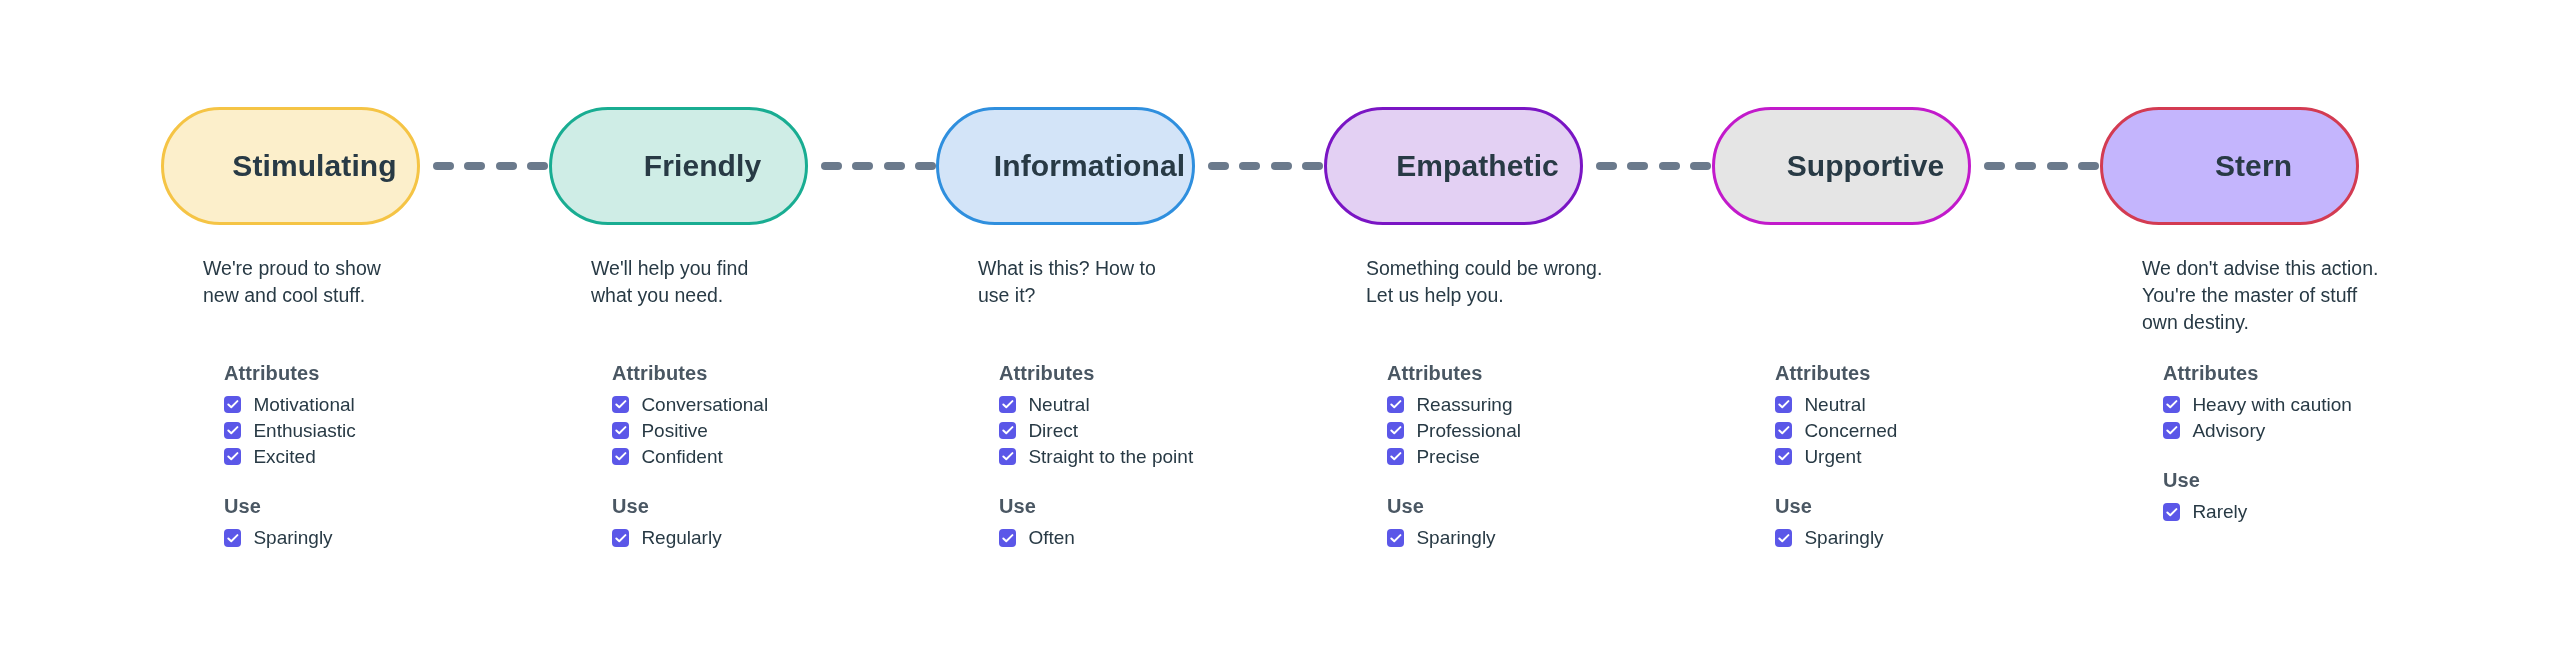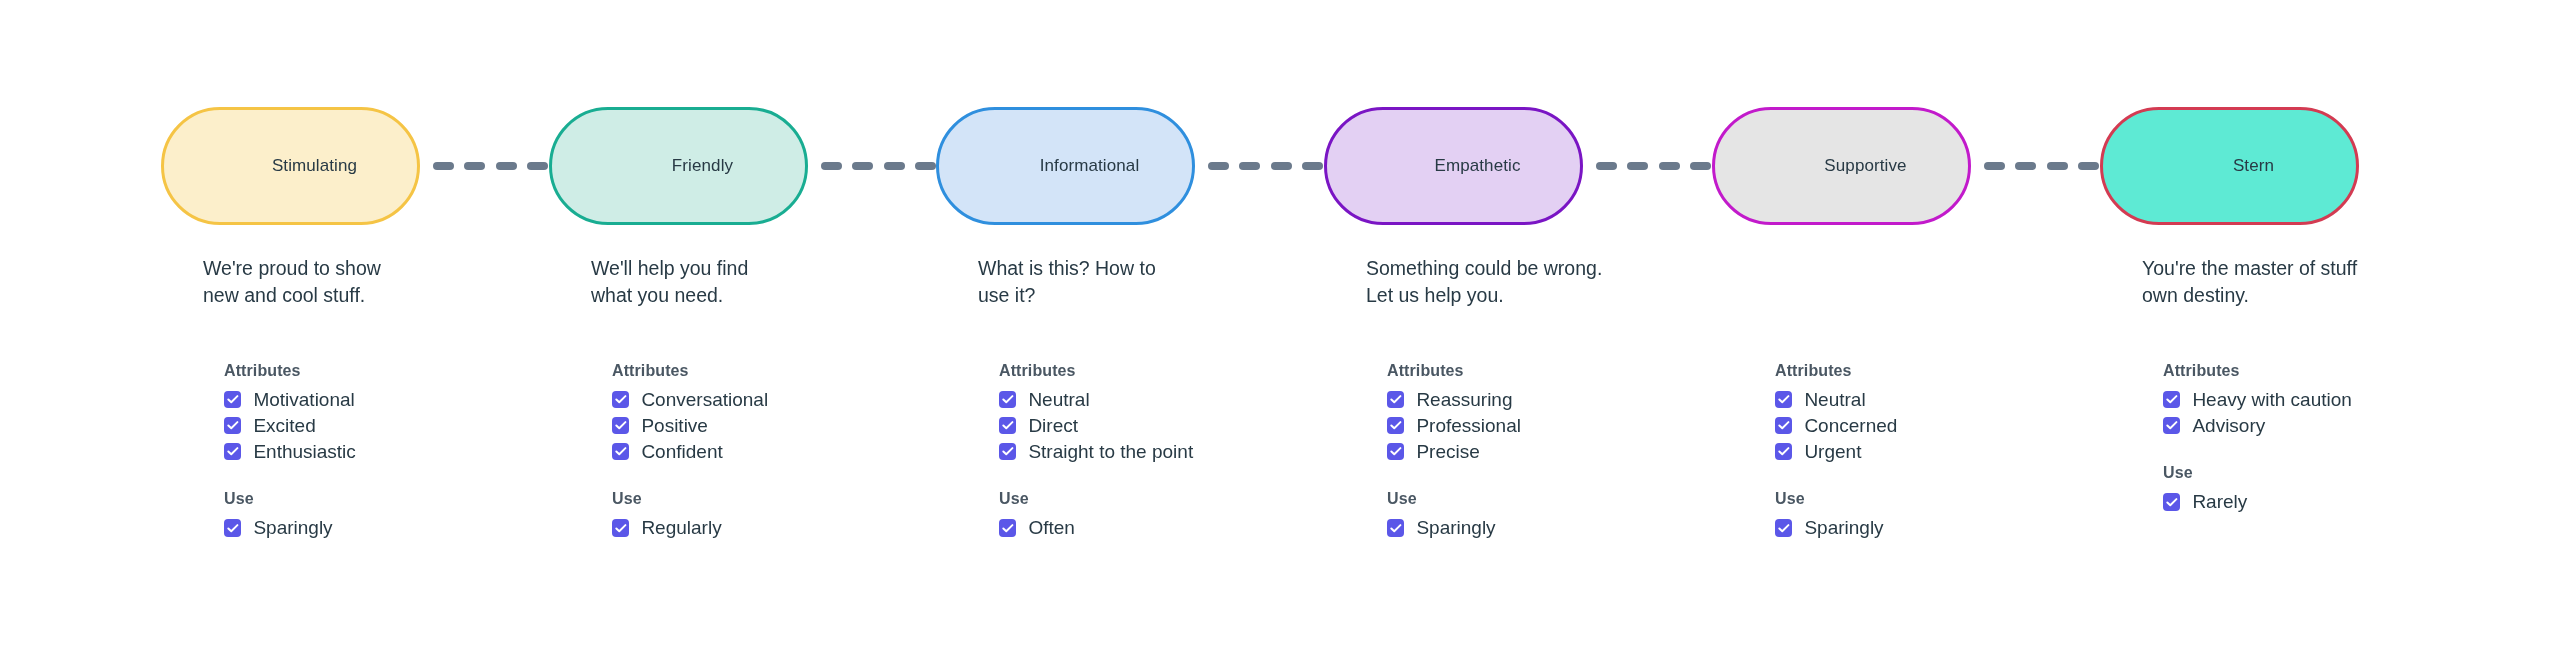--- a/index.html
+++ b/index.html
@@ -39,22 +39,22 @@
     height: 118px;
     border-radius: 59px;
     border-style: solid;
     border-width: 3.4px;
     box-sizing: border-box;
     display: flex;
     align-items: center;
     justify-content: center;
   }
   .pill-label {
-    font-size: 17px;
-    font-weight: 400;
+    font-size: 30px;
+    font-weight: 700;
     color: #283A45;
     letter-spacing: 0.1px;
     white-space: nowrap;
     margin-left: 48px;
   }
 
   
   .connector {
     position: absolute;
     top: 161px;
@@ -91,21 +91,21 @@
   .groups {
     position: absolute;
     left: 63px;
     top: 362px;
     width: 288px;
   }
   .group + .group {
     margin-top: 25.5px;
   }
   .group-title {
-    font-size: 16px;
+    font-size: 20px;
     font-weight: 700;
     color: #4A5763;
     margin: 0 0 6.7px 0;
     letter-spacing: 0.1px;
   }
   .check-row {
     display: flex;
     align-items: center;
     height: 26px;
   }
@@ -158,29 +158,29 @@
               </svg>
             </span>
             <span class="check-label">Motivational</span>
           </div>
           <div class="check-row">
             <span class="checkbox" style="background: rgb(91, 87, 232);">
               <svg width="12" height="10.7" viewBox="0 0 18 16" fill="none" xmlns="http://www.w3.org/2000/svg">
                 <path d="M2 8.2 L6.4 12.4 L15.6 3.2" stroke="#FFFFFF" stroke-width="2.9" stroke-linecap="round" stroke-linejoin="round"></path>
               </svg>
             </span>
+            <span class="check-label">Enthusiastic</span>
+          </div>
+          <div class="check-row">
+            <span class="checkbox" style="background: rgb(91, 87, 232);">
+              <svg width="12" height="10.7" viewBox="0 0 18 16" fill="none" xmlns="http://www.w3.org/2000/svg">
+                <path d="M2 8.2 L6.4 12.4 L15.6 3.2" stroke="#FFFFFF" stroke-width="2.9" stroke-linecap="round" stroke-linejoin="round"></path>
+              </svg>
+            </span>
             <span class="check-label">Excited</span>
-          </div>
-          <div class="check-row">
-            <span class="checkbox" style="background: rgb(91, 87, 232);">
-              <svg width="12" height="10.7" viewBox="0 0 18 16" fill="none" xmlns="http://www.w3.org/2000/svg">
-                <path d="M2 8.2 L6.4 12.4 L15.6 3.2" stroke="#FFFFFF" stroke-width="2.9" stroke-linecap="round" stroke-linejoin="round"></path>
-              </svg>
-            </span>
-            <span class="check-label">Enthusiastic</span>
           </div>
         </div>
         <div class="group">
           <p class="group-title">Use</p>
           <div class="check-row">
             <span class="checkbox" style="background: rgb(91, 87, 232);">
               <svg width="12" height="10.7" viewBox="0 0 18 16" fill="none" xmlns="http://www.w3.org/2000/svg">
                 <path d="M2 8.2 L6.4 12.4 L15.6 3.2" stroke="#FFFFFF" stroke-width="2.9" stroke-linecap="round" stroke-linejoin="round"></path>
               </svg>
             </span>
@@ -399,24 +399,25 @@
               <svg width="12" height="10.7" viewBox="0 0 18 16" fill="none" xmlns="http://www.w3.org/2000/svg">
                 <path d="M2 8.2 L6.4 12.4 L15.6 3.2" stroke="#FFFFFF" stroke-width="2.9" stroke-linecap="round" stroke-linejoin="round"></path>
               </svg>
             </span>
             <span class="check-label">Sparingly</span>
           </div>
         </div>
       </div>
     </div>
     <div class="column" style="left: 2100px;">
-      <div class="pill" style="background: #5eead4; border-color: rgb(211, 59, 82);">
+      <div class="pill" style="background: #c4b5fd; border-color: rgb(211, 59, 82);">
         <span class="pill-label">Stern</span>
       </div>
       <div class="body-block">
+        <p class="desc">We don't advise this action.</p>
         <p class="desc">You're the master of stuff</p>
         <p class="desc">own destiny.</p>
       </div>
       <div class="groups">
         <div class="group">
           <p class="group-title">Attributes</p>
           <div class="check-row">
             <span class="checkbox" style="background: rgb(91, 87, 232);">
               <svg width="12" height="10.7" viewBox="0 0 18 16" fill="none" xmlns="http://www.w3.org/2000/svg">
                 <path d="M2 8.2 L6.4 12.4 L15.6 3.2" stroke="#FFFFFF" stroke-width="2.9" stroke-linecap="round" stroke-linejoin="round"></path>

